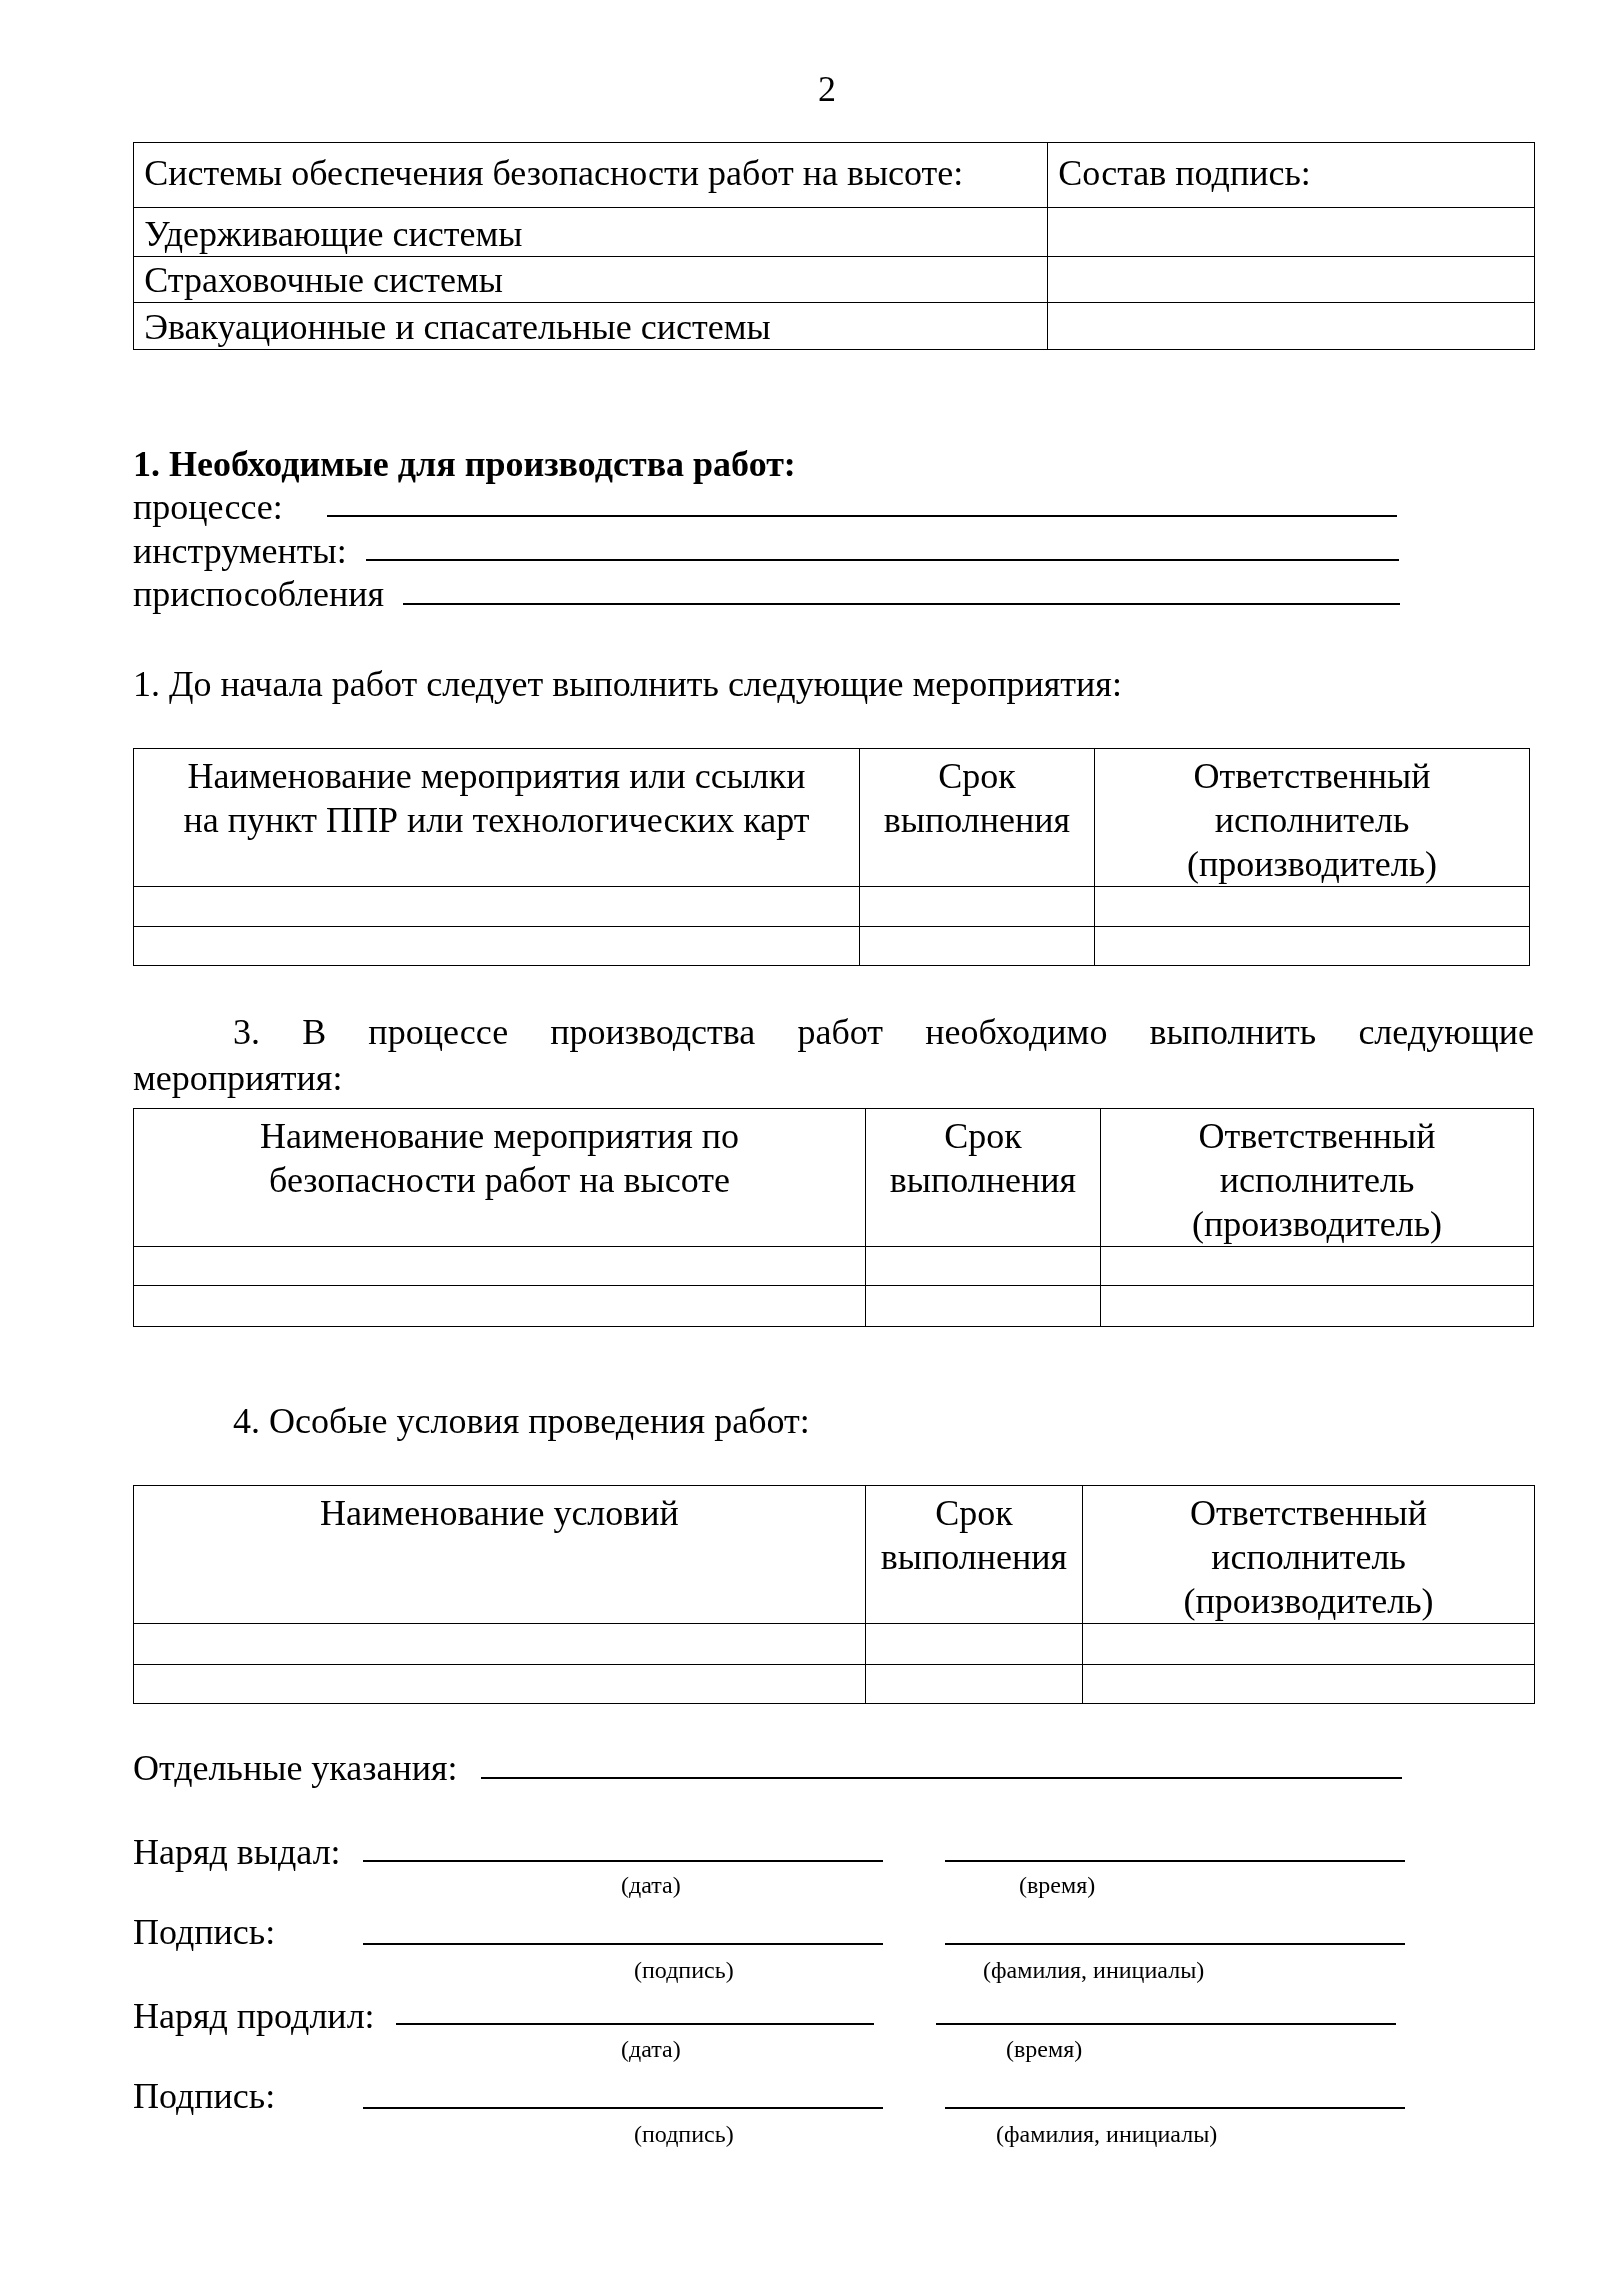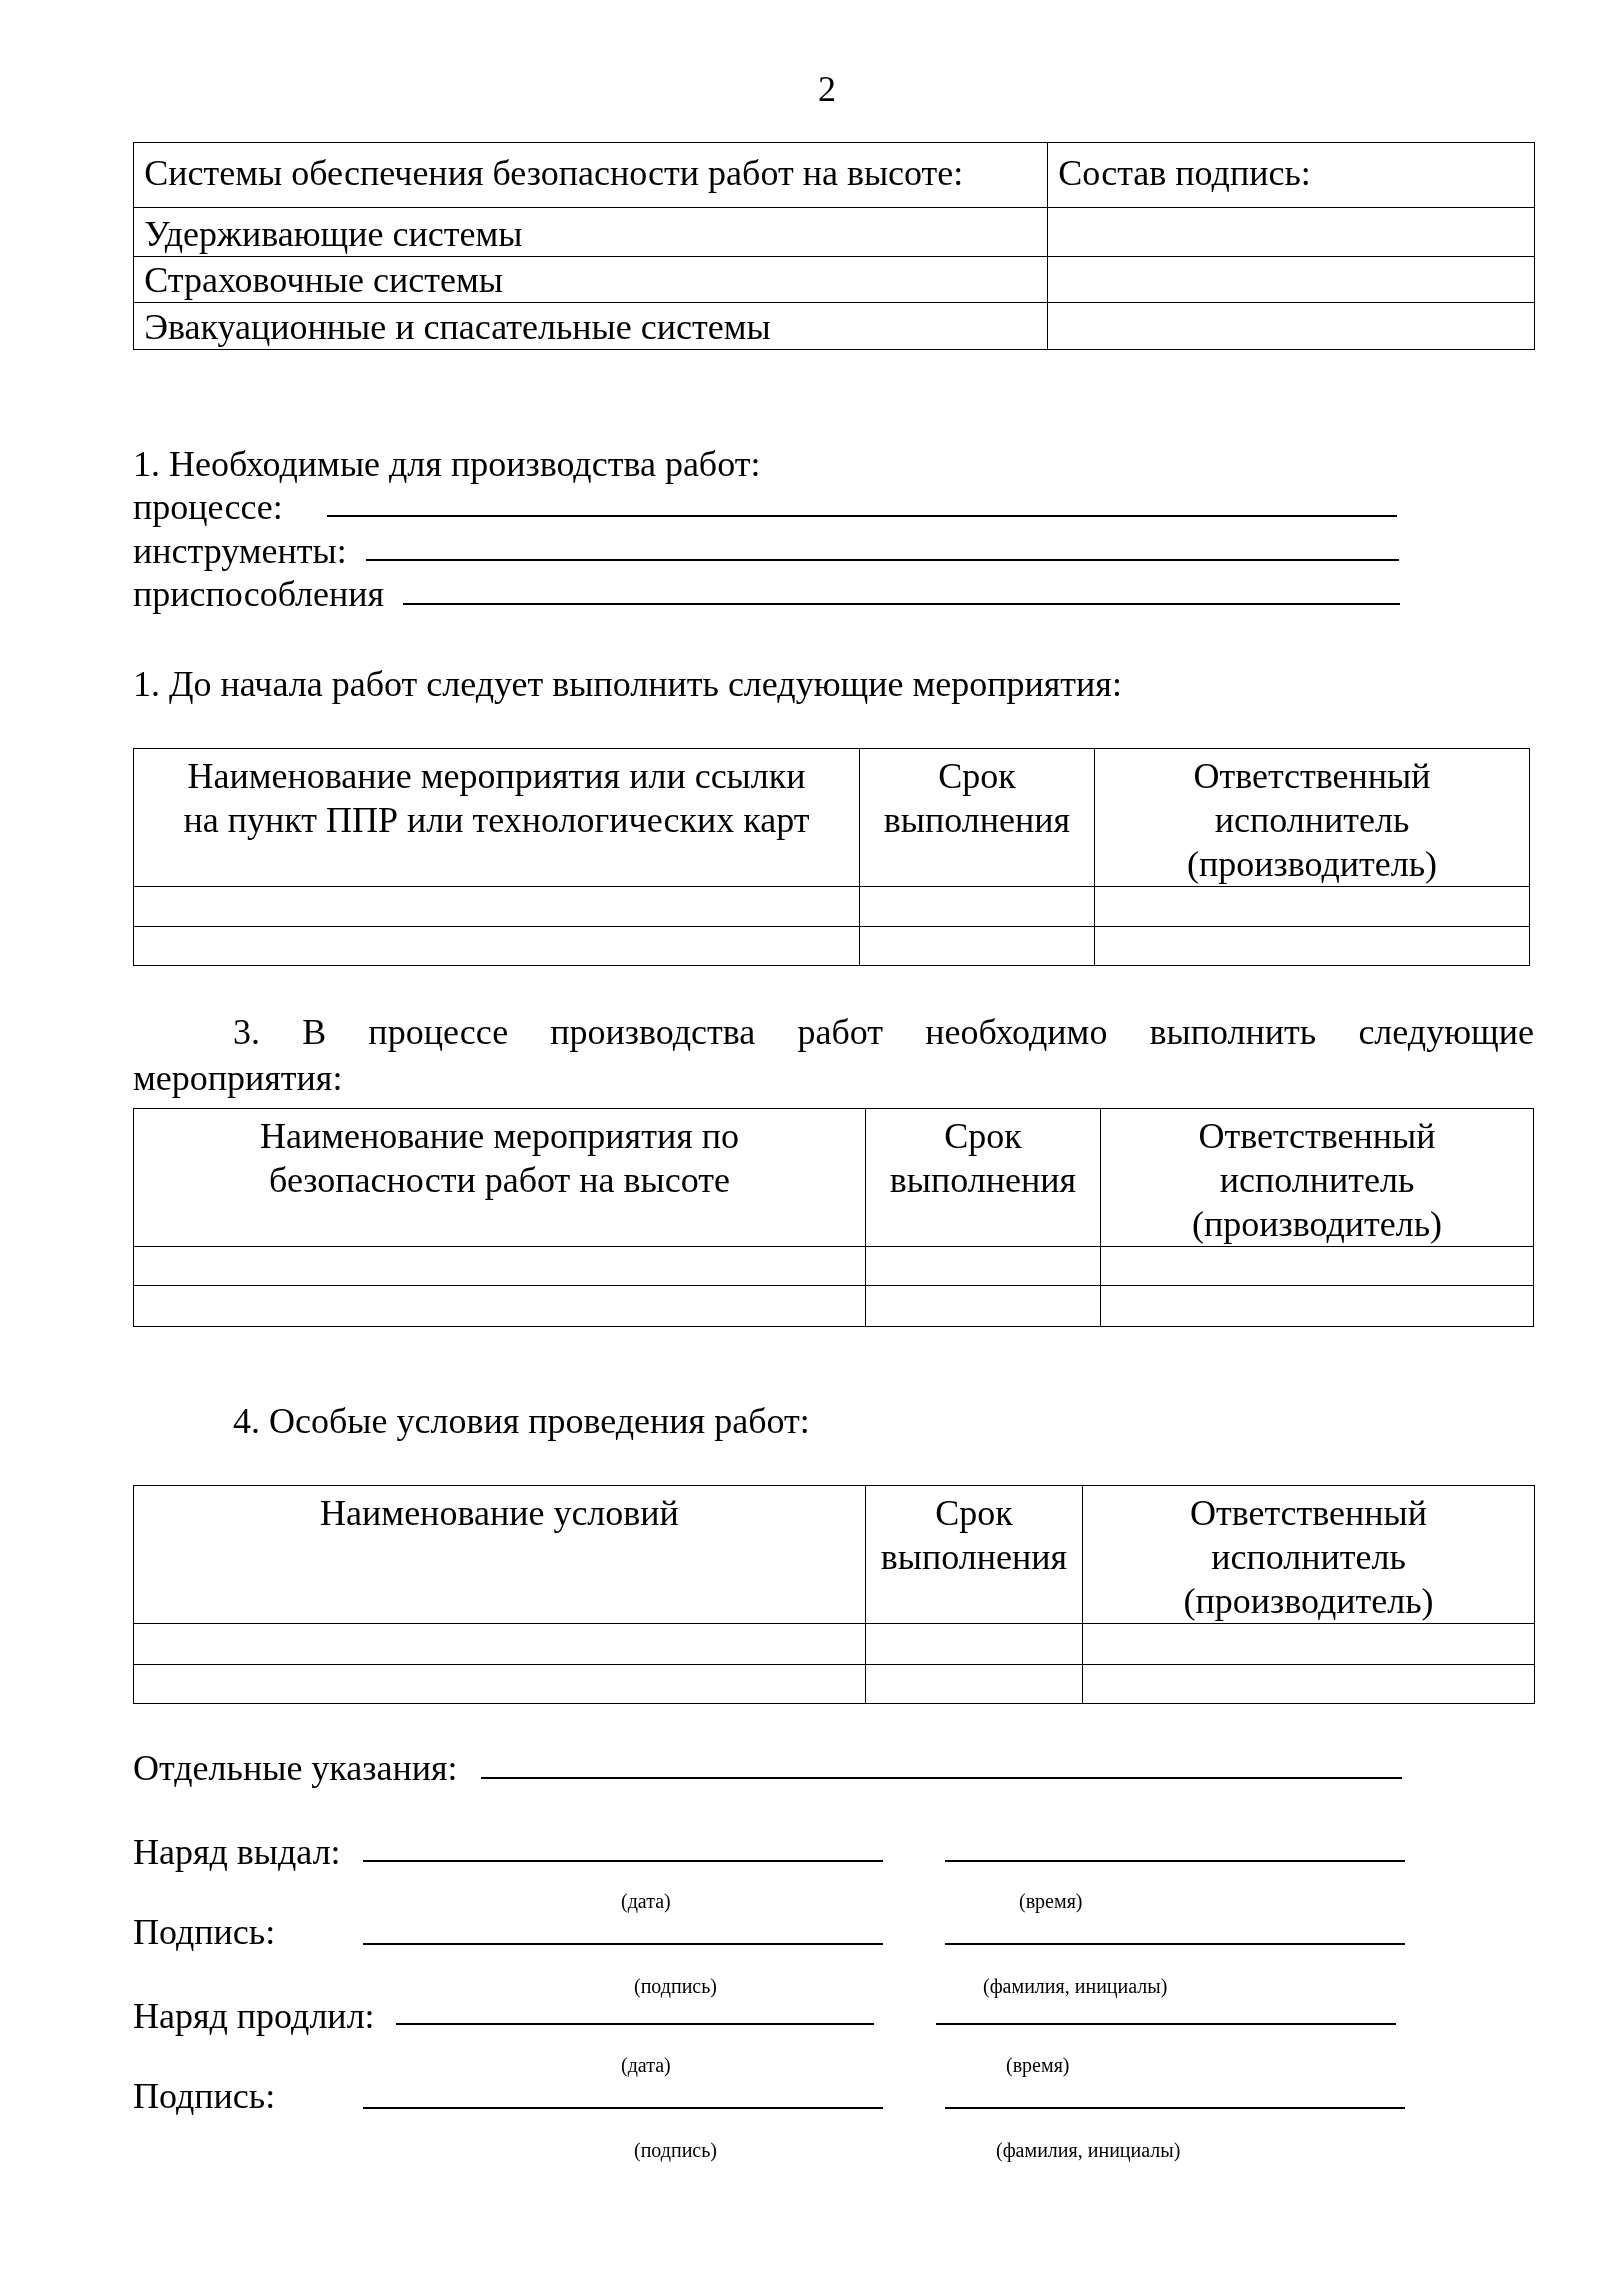--- a/index.html
+++ b/index.html
@@ -11,21 +11,21 @@
   }
   .abs { position: absolute; white-space: nowrap; line-height: 1; }
   .page-num { left: 818px; top: 71px; font-size: 36px; }
 
   table.grid { position: absolute; border-collapse: collapse; table-layout: fixed; }
   table.grid td { border: 1.9px solid #000; padding: 0; vertical-align: top; font-size: 36px; line-height: 44px; margin-top: 8px; }
   table.grid td.h { text-align: center; }
   table.grid td.sys-l { padding-left: 10.3px; vertical-align: top; }
 
   .uline { position: absolute; height: 0; border-bottom: 2.6px solid #000; }
-  .caption { position: absolute; font-size: 20px; line-height: 1; white-space: nowrap; margin-top: 18px; }
+  .caption { position: absolute; font-size: 24px; line-height: 1; white-space: nowrap; }
   .justify { position: absolute; left: 133px; width: 1401px; text-align: justify; text-align-last: justify; white-space: normal; line-height: 1; }
 </style>
 </head>
 <body>
 
 <div class="abs page-num">2</div>
 
 <table class="grid" style="left:133px; top:142px; width:1401px;">
   <colgroup>
       <col style="width:914px">
@@ -44,21 +44,21 @@
     <td class="sys-l" style="padding-top:1.3px">Страховочные системы</td>
     <td></td>
   </tr>
   <tr style="height:45px">
     <td class="sys-l" style="padding-top:1.3px">Эвакуационные и спасательные системы</td>
     <td></td>
   </tr>
 </tbody>
   </table>
 
-<div class="abs" style="left:133px; top:446px;">1. Необходимые для производства работ:</div>
+<div class="abs" style="left:133px; top:446px;font-weight:bold;">1. Необходимые для производства работ:</div>
 <div class="abs" style="left:133px; top:489px;">процессе:</div>
 <div class="uline" style="left:327px; top:515px; width:1070px;"></div>
 <div class="abs" style="left:133px; top:533px;">инструменты:</div>
 <div class="uline" style="left:366px; top:559px; width:1033px;"></div>
 <div class="abs" style="left:133px; top:576px;">приспособления</div>
 <div class="uline" style="left:403px; top:603px; width:997px;"></div>
 
 <div class="abs" style="left:133px; top:666px;">1. До начала работ следует выполнить следующие мероприятия:</div>
 <table class="grid" style="left:133px; top:748px; width:1397px;">
   <colgroup>

